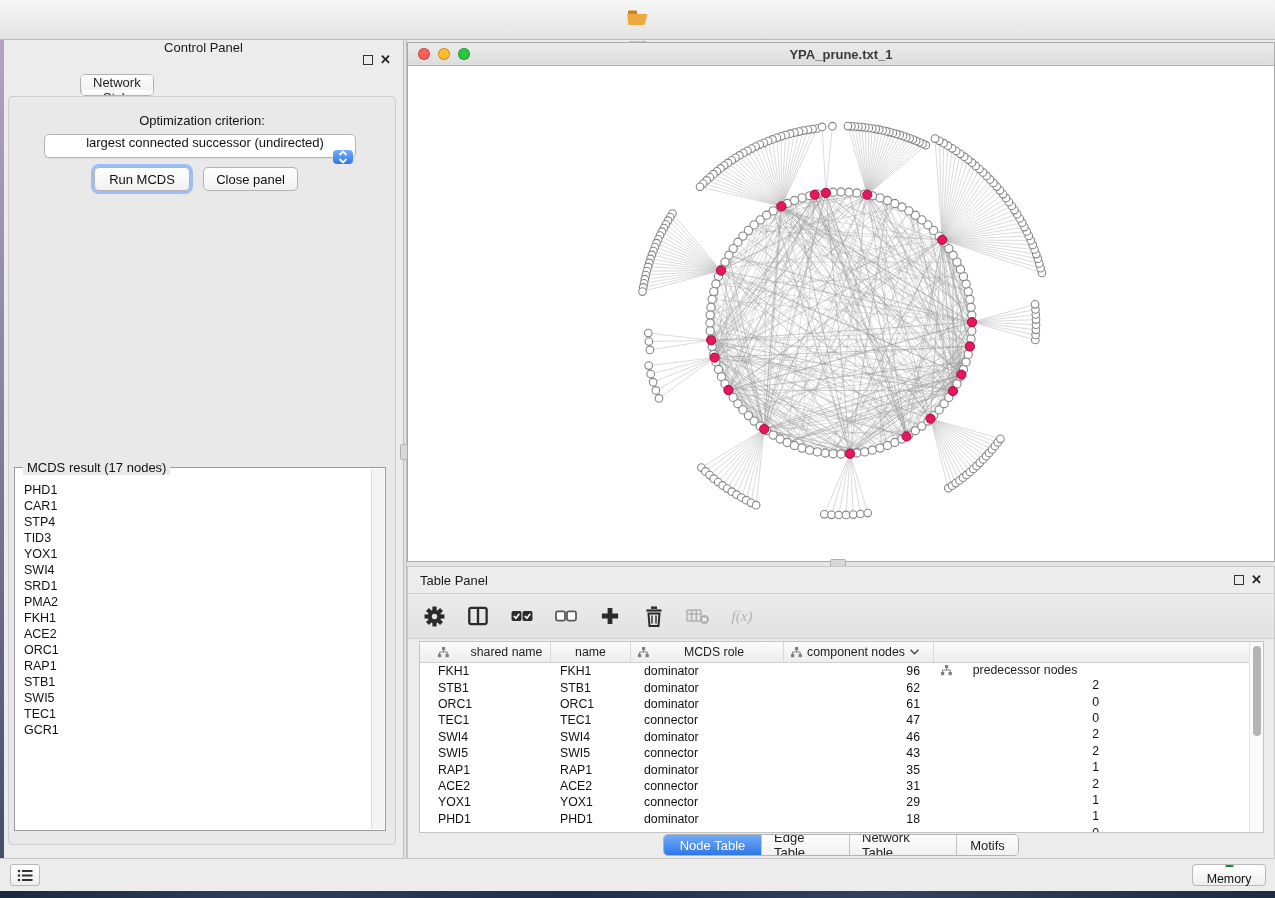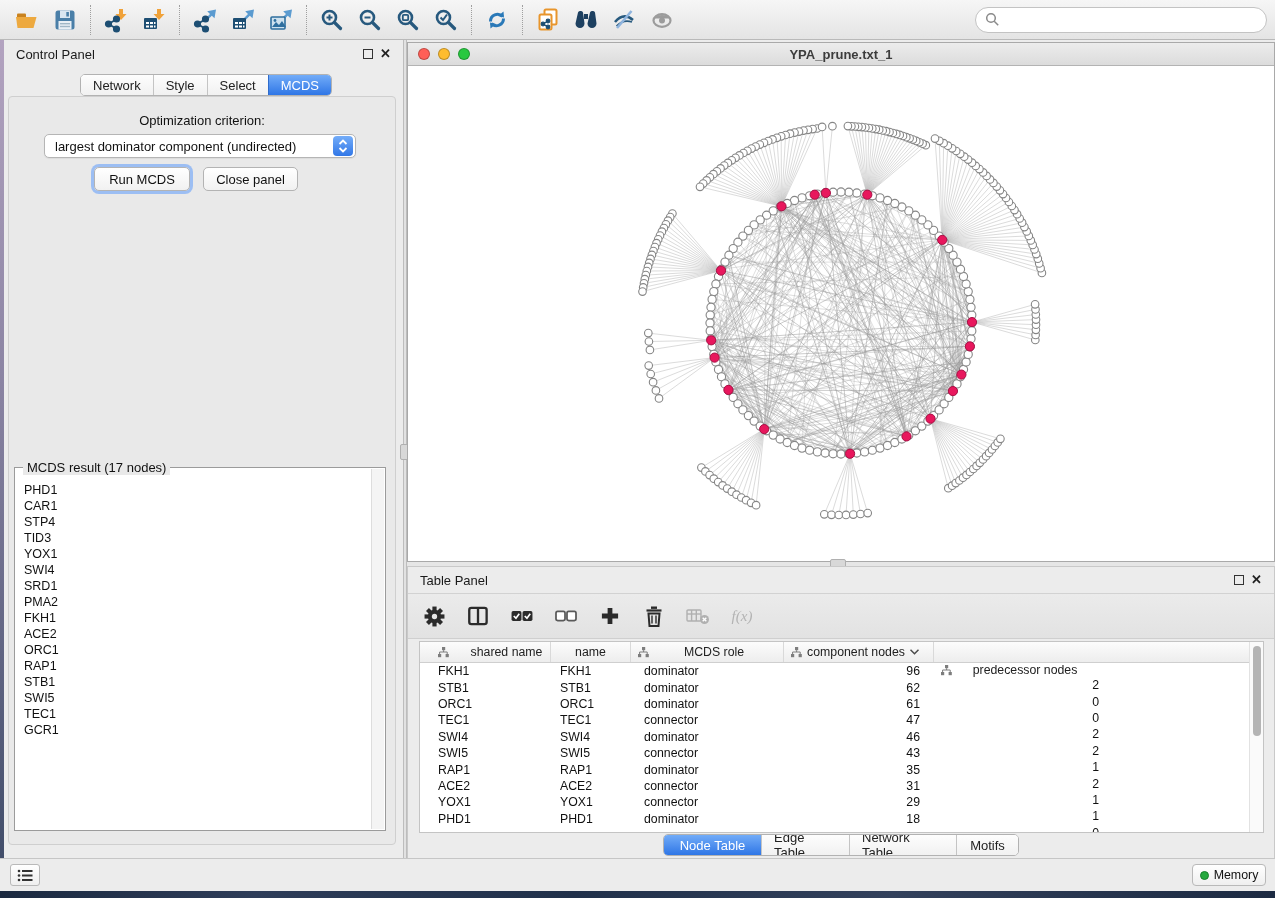--- a/index.html
+++ b/index.html
@@ -1,18 +1,18 @@
 <!DOCTYPE html>
 <html><head>
 <meta charset="utf-8">
 <style>
   * { margin:0; padding:0; box-sizing:border-box; }
   html,body { width:1275px; height:898px; }
   body { font-family:"Liberation Sans", sans-serif; background:#ececec; overflow:hidden; position:relative; }
-  .abs { position:absolute; }
+  .abs { position:absolute;flex-direction:column; }
 
   
   .toolbar { left:0; top:0; width:1275px; height:40px;
     background:linear-gradient(#f6f6f6,#e4e4e4); border-bottom:1px solid #b9b9b9;
     display:flex; align-items:center; padding:0 8px; }
   .tbtn { width:38px; height:34px; display:flex; align-items:center; justify-content:center; flex:0 0 auto; }
   .tsep { width:1px; height:30px; border-left:1px dotted #9f9f9f; margin:0 6px; flex:0 0 auto; }
   .searchbox { margin-left:auto; width:292px; height:26px; background:#fff; border:1px solid #c3c3c3;
     border-radius:13px; display:flex; align-items:center; padding:0 9px; }
   .searchbox input { border:none; outline:none; flex:1; font-size:13px; font-family:inherit; background:transparent; }
@@ -294,21 +294,21 @@
 </div>
 <div class="abs cp-tabs seg-group">
   <div class="seg">Network</div>
   <div class="seg">Style</div>
   <div class="seg">Select</div>
   <div class="seg active">MCDS</div>
 </div>
 <div class="abs cp-body"></div>
 <div class="abs opt-label">Optimization criterion:</div>
 <div class="abs selectbox">
-  <span>largest dominator component (undirected)</span>
+  <span>largest connected successor (undirected)</span>
   <span class="stepper">
     <svg width="10" height="14" viewBox="0 0 10 14">
       <polyline points="1.5,5 5,1.5 8.5,5" fill="none" stroke="#fff" stroke-width="1.8"></polyline>
       <polyline points="1.5,9 5,12.5 8.5,9" fill="none" stroke="#fff" stroke-width="1.8"></polyline>
     </svg>
   </span>
 </div>
 <div class="abs btn btn-run">Run MCDS</div>
 <div class="abs btn btn-close">Close panel</div>
 <div class="abs resultbox">

